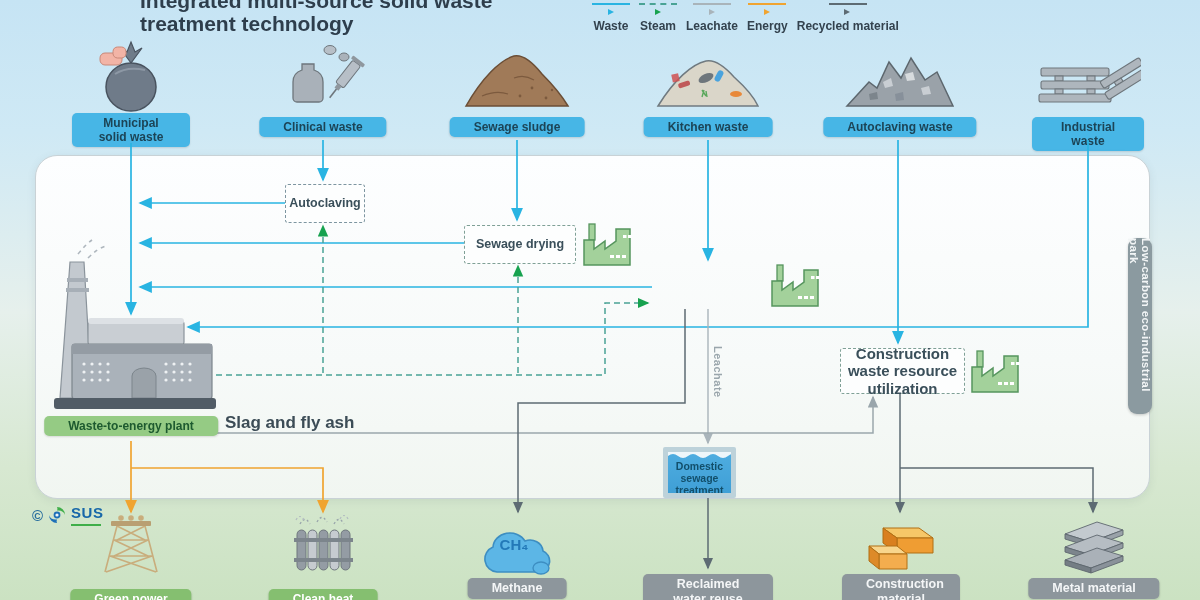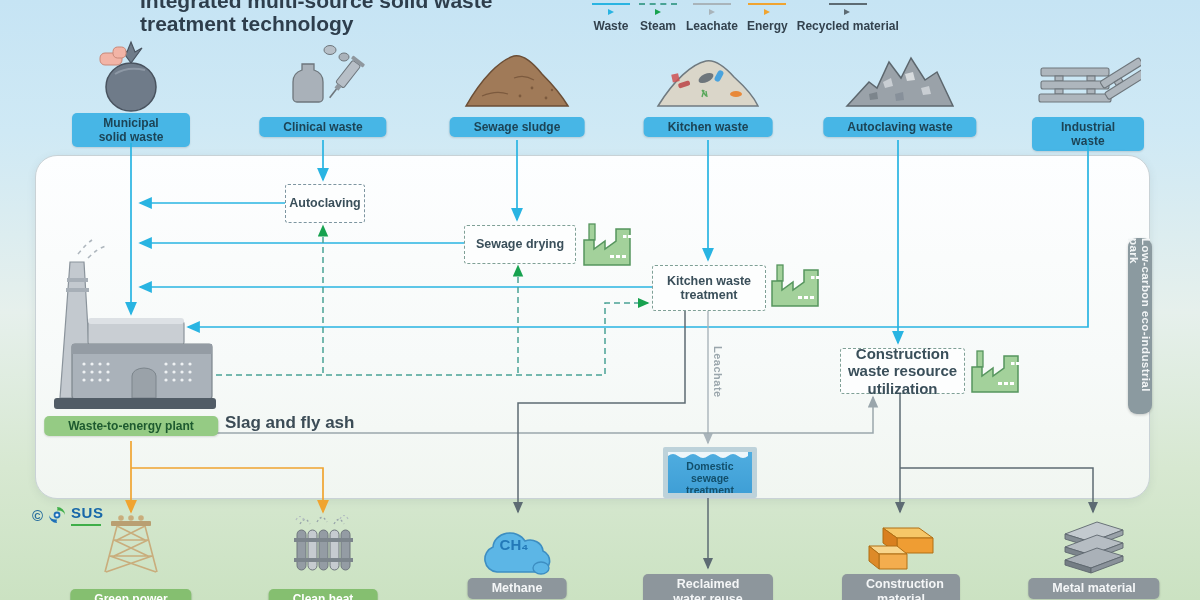--- a/index.html
+++ b/index.html
@@ -28,21 +28,21 @@
     font-weight:700;color:#3a4f5a;font-size:12.5px;line-height:1.15;z-index:3;}
   .factory{position:absolute;z-index:3;}
   .annot-heat{position:absolute;left:268px;top:344px;transform:translateX(-50%);width:112px;text-align:center;
     color:#53ae6b;font-size:12px;font-weight:700;line-height:1.2;z-index:3;}
   .annot-slag{position:absolute;left:216px;top:413px;color:#3c4c56;font-size:17px;font-weight:600;z-index:3;margin-left:9px;}
   .annot-leachate{position:absolute;left:712px;top:346px;writing-mode:vertical-rl;color:#9aa6ac;
     font-size:11px;font-weight:600;letter-spacing:.5px;z-index:3;}
   .park-tag{position:absolute;left:1128px;top:238px;width:24px;height:176px;border-radius:9px;
     background:#8b9aa0;color:#f2f5f6;writing-mode:vertical-rl;display:flex;align-items:center;justify-content:center;
     font-size:11.5px;font-weight:600;letter-spacing:.4px;box-shadow:0 1px 3px rgba(0,0,0,.2);z-index:4;}
-  .tank{position:absolute;left:663px;top:447px;width:94px;height:51px;border:5px solid #bdd2da;border-radius:2px;
+  .tank{position:absolute;left:663px;top:447px;width:73px;height:51px;border:5px solid #bdd2da;border-radius:2px;
     background:linear-gradient(#4fade0,#3f9fd6);box-sizing:border-box;z-index:4;overflow:hidden;}
   .tank-wave{position:absolute;left:0;top:0;}
   .tank-label{position:absolute;left:0;top:9px;width:100%;text-align:center;
     font-size:10.5px;font-weight:700;color:#124f6b;line-height:1.12;}
   .out-icon{position:absolute;transform:translateX(-50%);z-index:3;}
   .ch4{position:absolute;left:514px;top:536px;transform:translateX(-50%);color:#2379b8;
     font-size:15px;font-weight:700;z-index:4;}
   .logo{position:absolute;left:32px;top:504px;display:flex;align-items:center;gap:5px;z-index:4;}
   .logo-c{font-size:15px;font-weight:700;color:#2a6f9e;}
   .logo-txt{font-size:15px;font-weight:700;color:#1767a9;letter-spacing:.5px;line-height:1;}
@@ -204,23 +204,20 @@
       <path d="M900,392 L900,512" marker-end="url(#mD)"></path>
       <path d="M900,468 L1093,468 L1093,512" marker-end="url(#mD)"></path>
     </g>
   </svg>
 
   <div class="dashed-box" style="left:285px;top:184px;width:78px;height:37px;border-color:#7d95a0">
     <span>Autoclaving</span>
   </div>
   <div class="dashed-box" style="left:464px;top:225px;width:110px;height:37px">
     <span>Sewage drying</span>
-  </div>
-  <div class="dashed-box" style="left:652px;top:265px;width:112px;height:44px">
-    <span style="width:90px">Kitchen waste treatment</span>
   </div>
   <div class="dashed-box" style="left:840px;top:348px;width:123px;height:44px;font-size:15px">
     <span style="width:112px">Construction waste resource utilization</span>
   </div>
 
   <svg class="factory" style="left:580px;top:219px" width="56" height="48" viewBox="0 0 56 48">
     <rect x="9" y="5" width="6" height="16" fill="#a3d19b" stroke="#56955e" stroke-width="1.3"></rect>
     <path d="M4,46 V21 h10 v9 l11,-8 v8 l11,-8 v-12 h14 v36 z" fill="#a3d19b" stroke="#56955e" stroke-width="1.5"></path>
     <rect x="30" y="36" width="4" height="3" fill="#fff"></rect>
       <rect x="36" y="36" width="4" height="3" fill="#fff"></rect>

